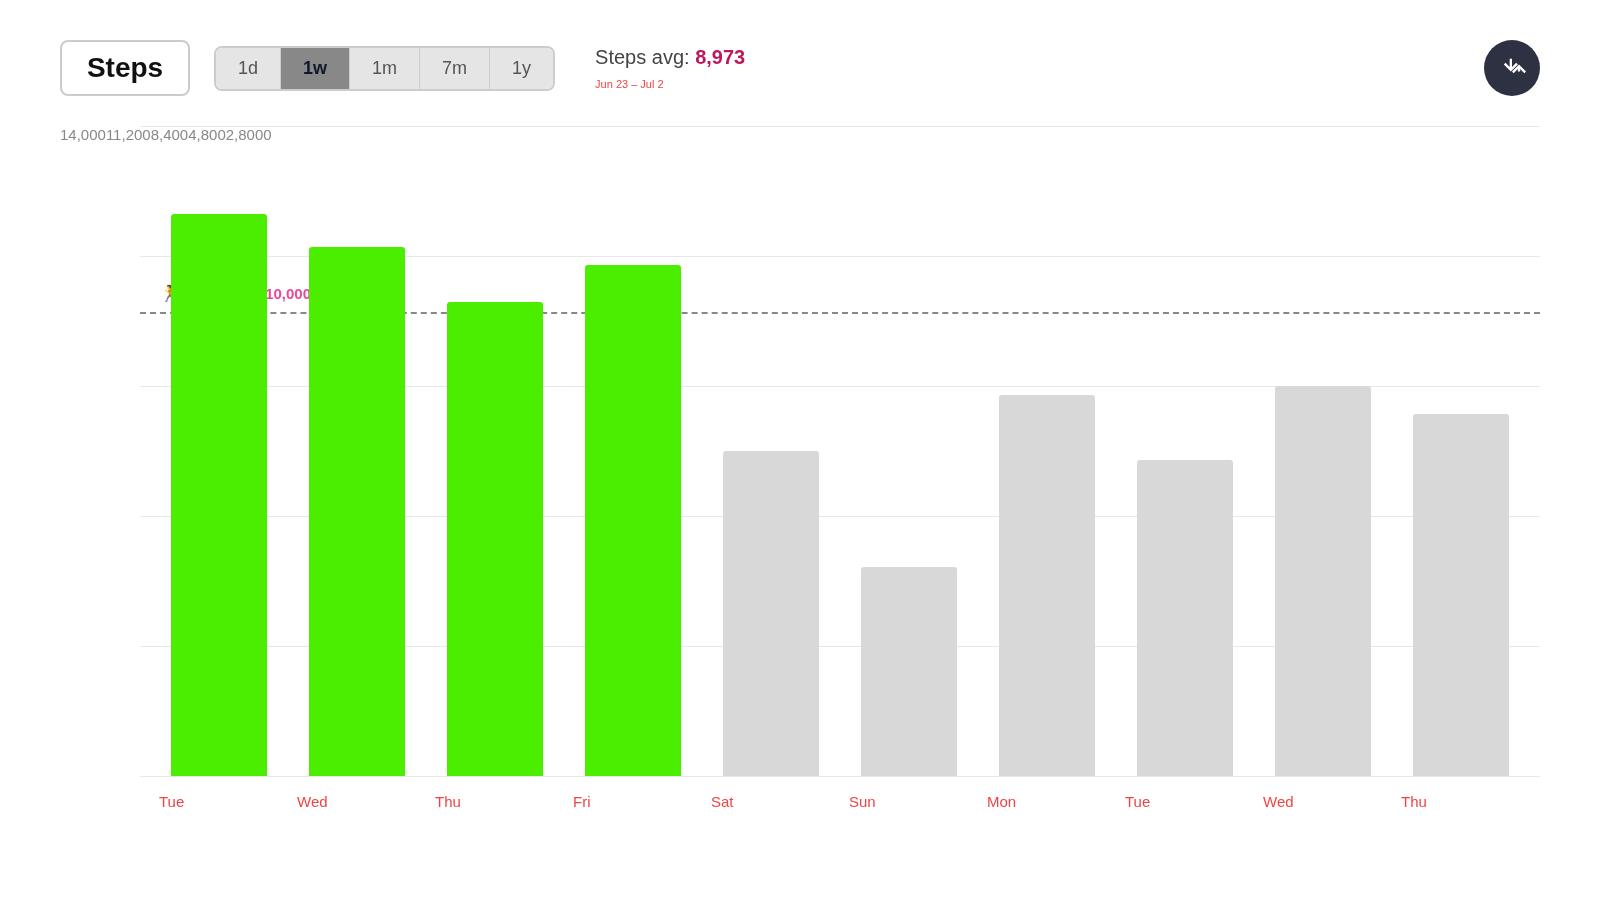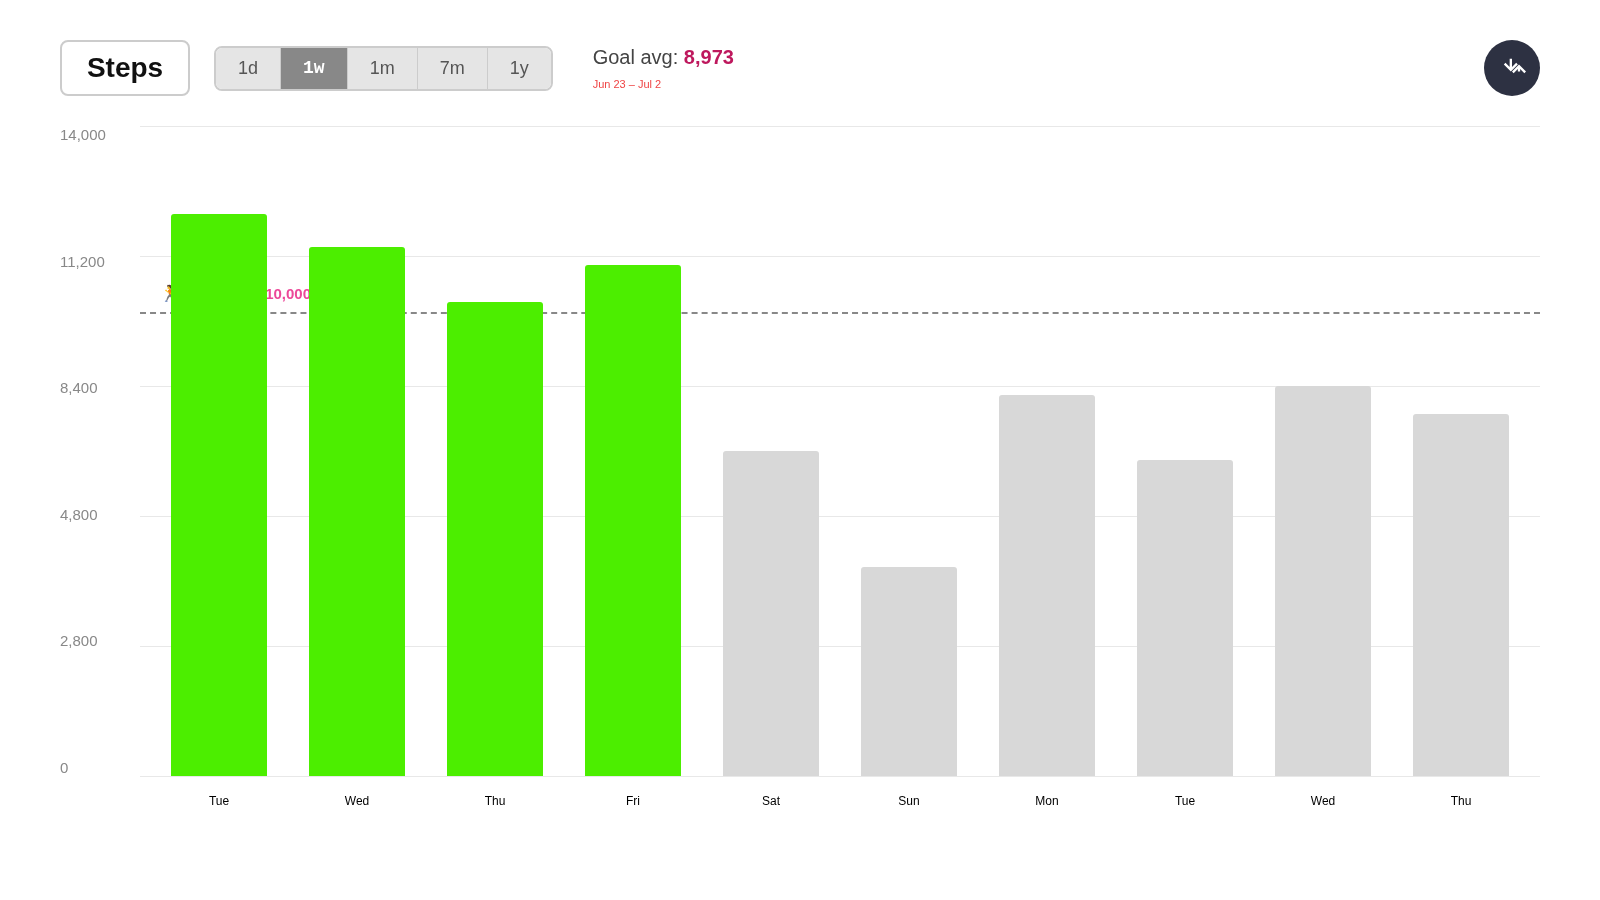--- a/index.html
+++ b/index.html
@@ -49,23 +49,22 @@
       font-size: 18px;
       color: #555;
       cursor: pointer;
       border: none;
       background: #e5e5e5;
       border-right: 1px solid #ccc;
     }
     .time-btn:last-child { border-right: none; }
     .time-btn.active {
       background: #888;
-      color: #ffffff;
+      color: #0f172a;
       font-weight: 600;
-      font-family: Liberation Mono, monospace;
     }
 
     .stats {
       margin-left: 16px;
     }
     .stats .daily-avg {
       font-size: 20px;
       color: #444;
     }
     .stats .daily-avg strong {
@@ -107,21 +106,20 @@
     }
 
     
     .y-axis {
       position: absolute;
       left: 0;
       top: 0;
       bottom: 50px;
       width: 70px;
       display: flex;
-      flex-direction: column;
       justify-content: space-between;
       align-items: flex-start;
     }
     .y-label {
       font-size: 15px;
       color: #888;
     }
 
     
     .chart-inner {
@@ -217,44 +215,43 @@
       bottom: 0;
       height: 50px;
       display: flex;
       justify-content: space-around;
       align-items: center;
       padding: 0 10px;
     }
     .x-label {
       flex: 1;
       max-width: 120px;
-      text-align: center;
-      font-size: 12px;
-      color: #000000;
+      font-size: 15px;
+      color: #ef4444;
     }
   </style>
 </head>
 <body>
 
 <div class="container">
 
   <div class="header">
     <div class="title-box">Steps</div>
 
     <div class="time-selector">
       <button class="time-btn">1d</button>
       <button class="time-btn active">1w</button>
       <button class="time-btn">1m</button>
       <button class="time-btn">7m</button>
       <button class="time-btn">1y</button>
     </div>
 
     <div class="stats">
       <div class="daily-avg">
-        <span>Goal avg:</span>
+        <span>Steps avg:</span>
         <strong>8,973</strong>
       </div>
       <div class="date-range">Jun 23 – Jul 2</div>
     </div>
   </div>
 
   <button class="collapse-btn">
     <svg viewBox="0 0 24 24" xmlns="http://www.w3.org/2000/svg">
       <path d="M5 9l1.41-1.41L10 11.17V4h2v7.17l3.59-3.58L17 9l-6 6-6-6zm14 6h-2v-2.17l-3.59 3.58L12 15l6-6 6 6-1.41 1.41L19 12.83V15z"></path>
     </svg>

